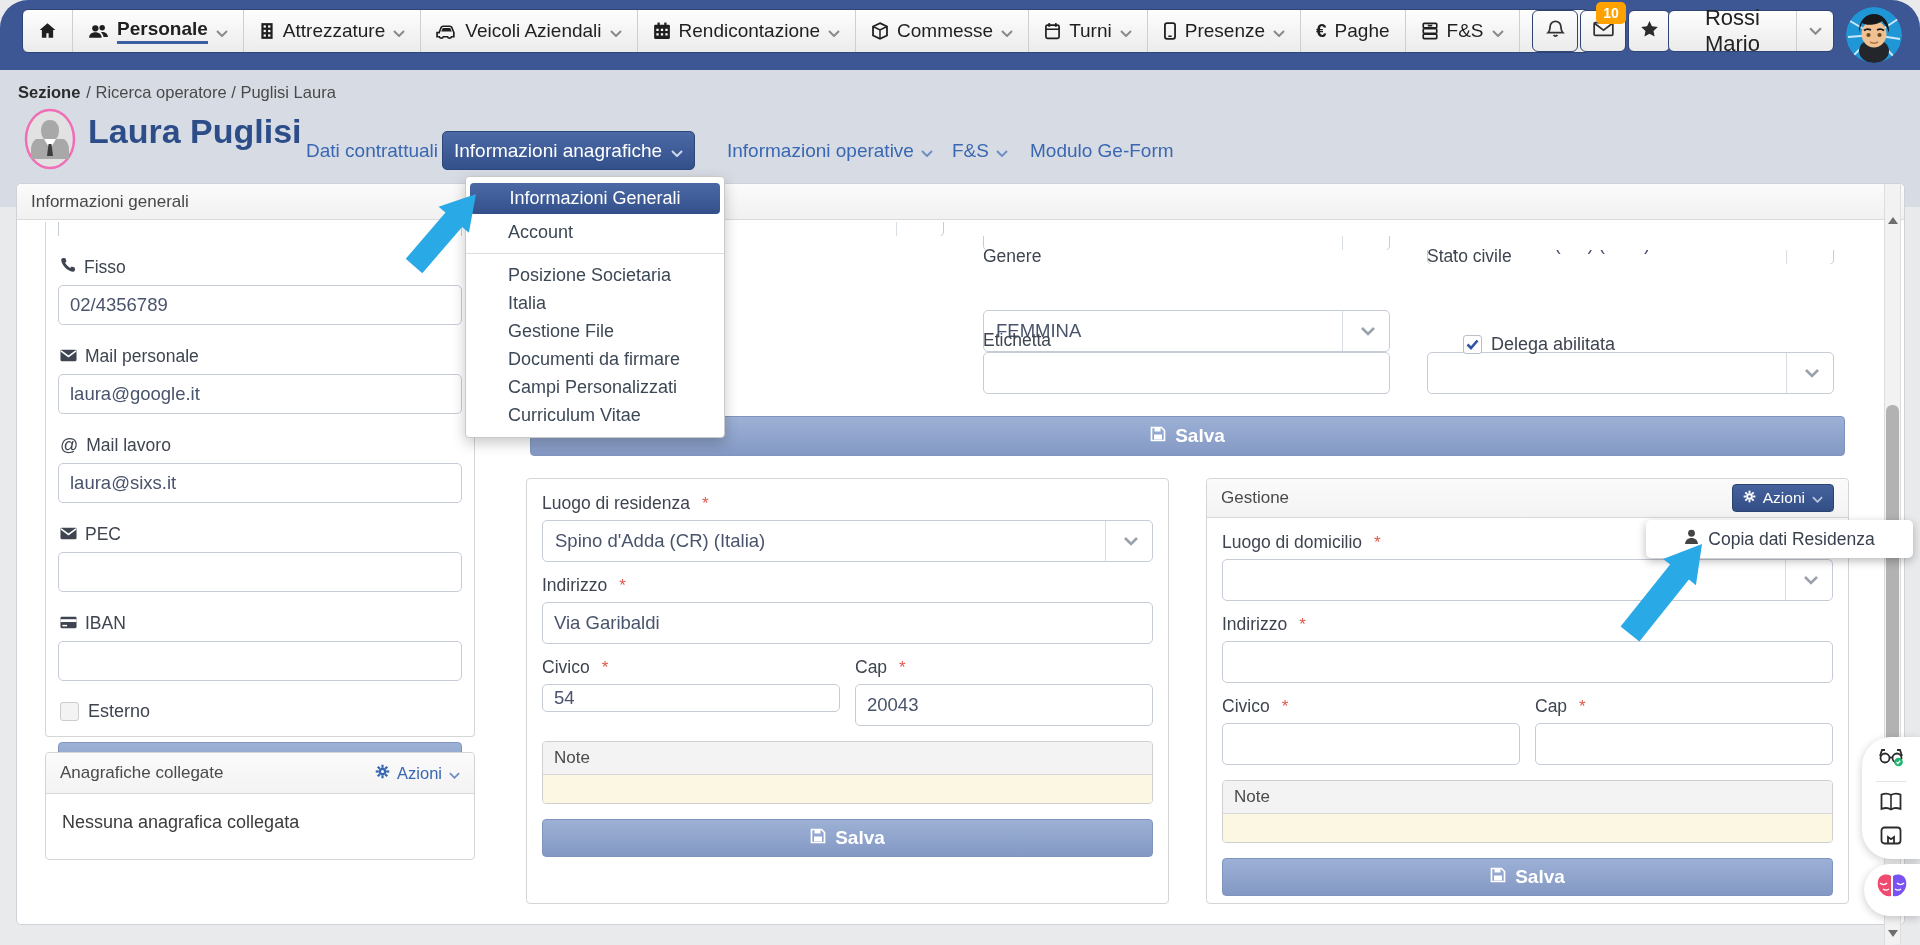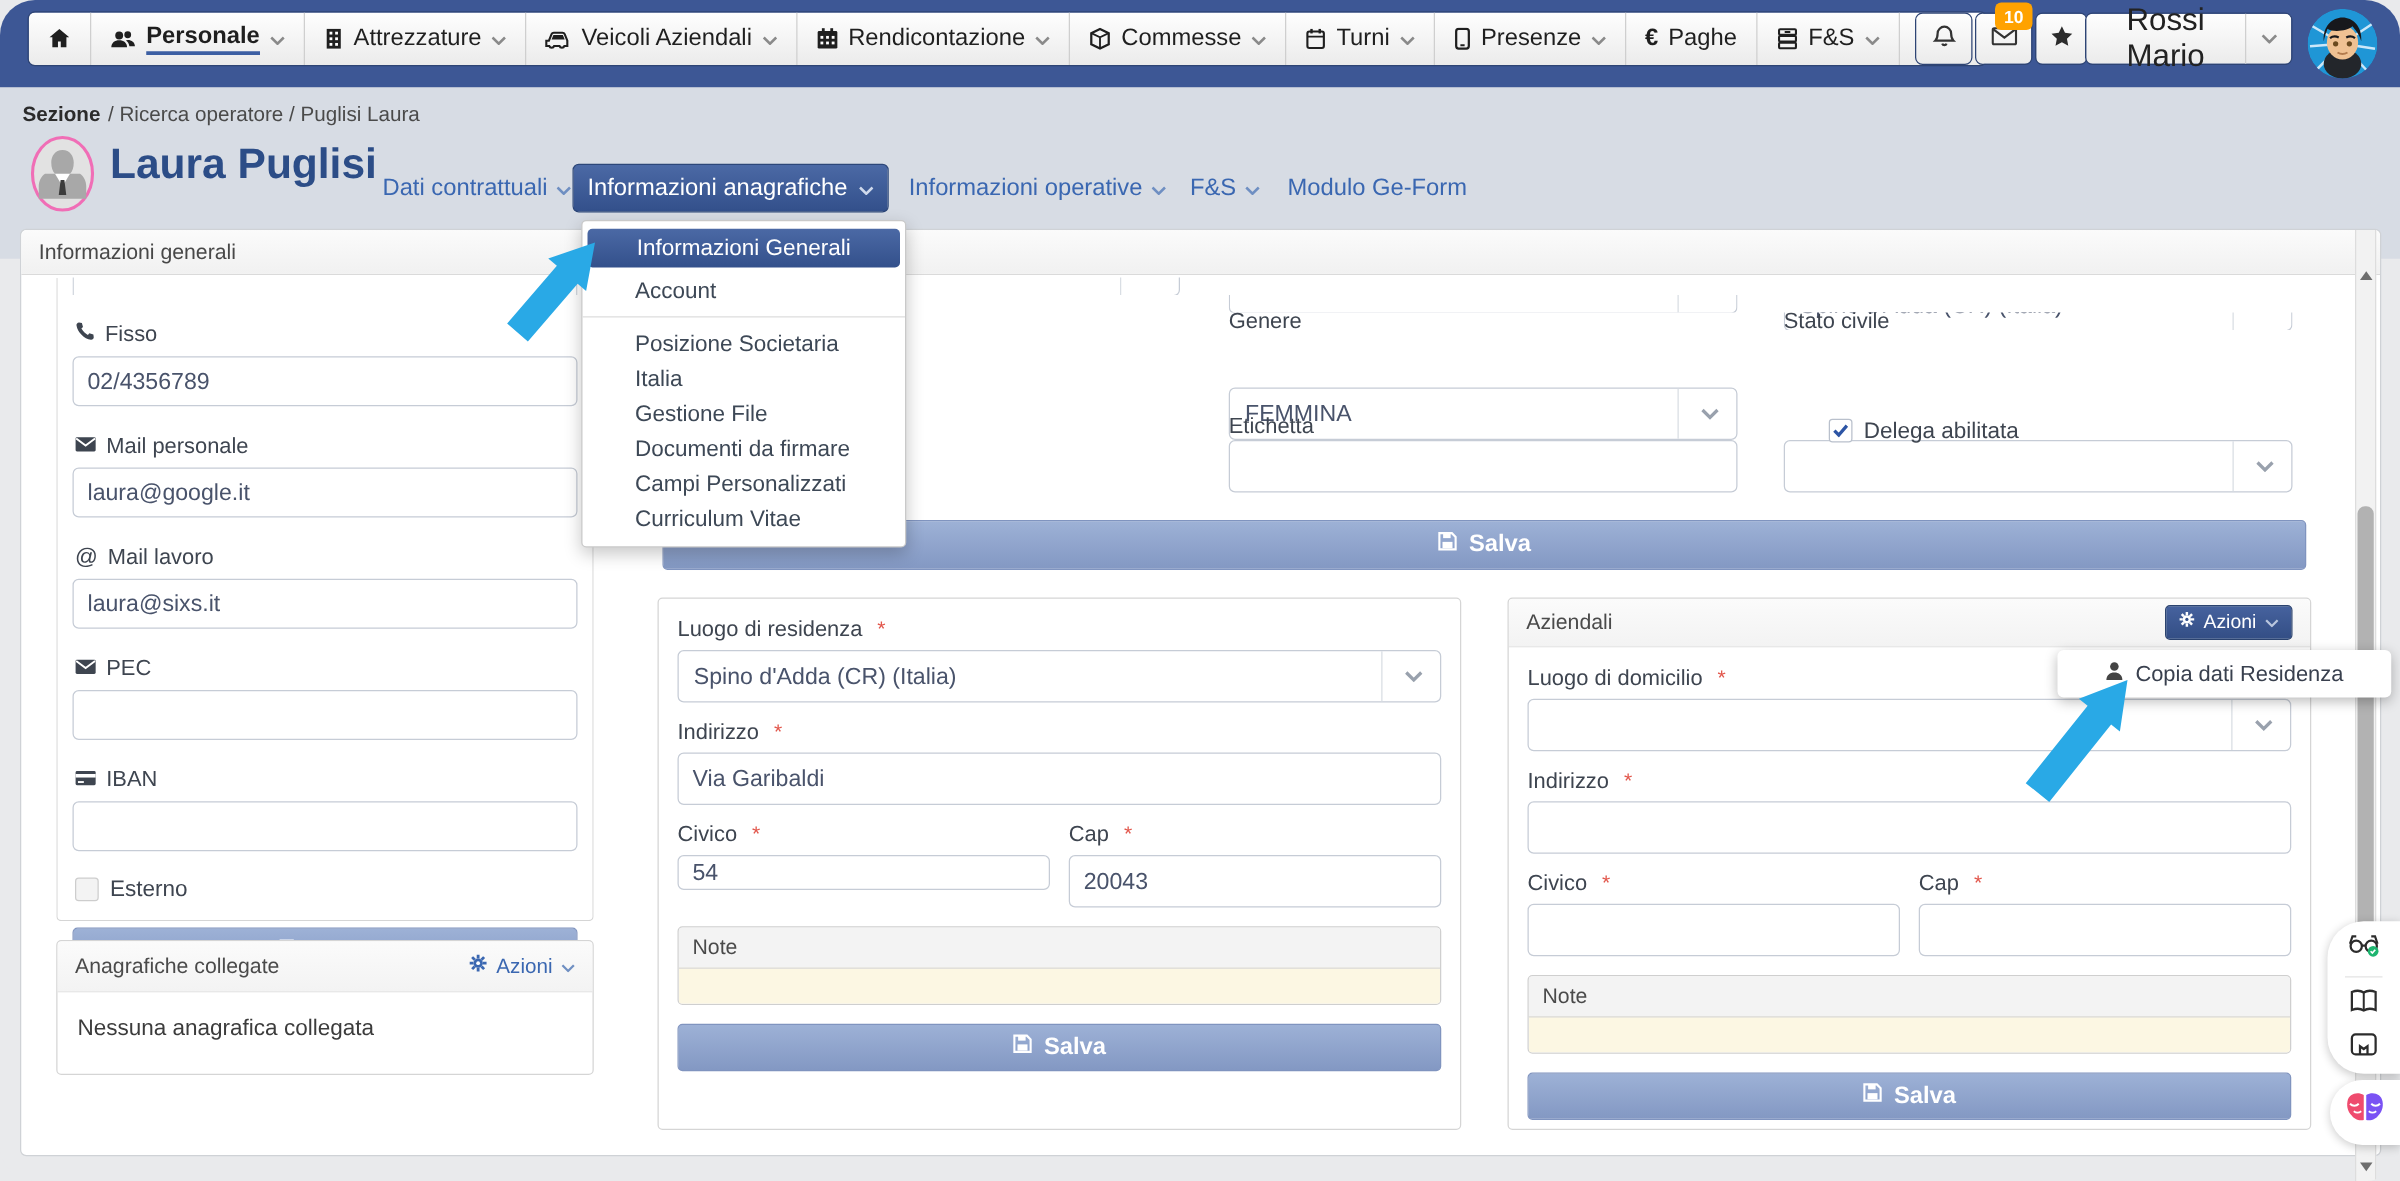--- a/index.html
+++ b/index.html
@@ -12,33 +12,33 @@
     background:linear-gradient(#fefefe,#ebebeb);border-radius:6px;border:1px solid #2e4474;overflow:hidden;}
   .nav-item{display:flex;align-items:center;gap:8px;padding:0 15px;font-size:19px;color:#1f1f1f;
     border-right:1px solid #cfcfcf;cursor:pointer;white-space:nowrap;}
   .nav-item:last-child{border-right:none;}
   .nav-item .ic{display:flex;align-items:center;}
   .nav-item.active .nav-lbl{font-weight:700;border-bottom:3px solid #3c5fa3;padding-bottom:1px;}
   .tb-btn{position:absolute;top:10px;height:40px;background:linear-gradient(#fefefe,#ebebeb);
     border:1px solid #2e4474;border-radius:6px;display:flex;align-items:center;justify-content:center;cursor:pointer;}
   .badge{position:absolute;left:1596px;top:2px;min-width:30px;height:22px;background:#ffa200;color:#fff;
     font-size:14px;font-weight:700;border-radius:5px;display:flex;align-items:center;justify-content:center;z-index:5;}
-  .tb-user{left:1668px;width:164px;font-size:25px;color:#222;justify-content:flex-start;padding:0;}
+  .tb-user{left:1668px;width:164px;font-size:22px;color:#222;justify-content:flex-start;padding:0;}
   .tb-user .u-lbl{flex:1;text-align:center;padding:0 10px;}
   .tb-user .u-chev{width:36px;height:100%;display:flex;align-items:center;justify-content:center;border-left:1px solid #cfcfcf;}
   .tb-avatar{position:absolute;left:1846px;top:7px;width:56px;height:56px;border-radius:50%;overflow:hidden;cursor:pointer;}
 
   
   .subhead{position:absolute;left:0;top:70px;width:1920px;height:137px;background:#d7dce4;}
   .breadcrumb{position:absolute;left:18px;top:13px;font-size:16.5px;color:#4a4a4a;}
   .breadcrumb b{color:#2b2b2b;font-weight:700;margin-right:6px;}
   .pf-avatar{position:absolute;left:24px;top:38px;width:52px;height:60px;}
   .pf-name{position:absolute;left:88px;top:42px;font-size:34px;font-weight:700;color:#2c4d87;}
   .tab-link{position:absolute;top:70px;font-size:19px;color:#3a67b1;display:flex;align-items:center;gap:7px;cursor:pointer;white-space:nowrap;}
-  .tab-active{position:absolute;left:458px;top:61px;width:253px;height:39px;border-radius:5px;
+  .tab-active{position:absolute;left:442px;top:61px;width:253px;height:39px;border-radius:5px;
     background:linear-gradient(#4b69a5,#33508b);color:#fff;font-size:19px;display:flex;align-items:center;justify-content:center;gap:9px;cursor:pointer;border:1px solid #2d4779;box-sizing:border-box;}
 
   
   .panel{position:absolute;left:16px;top:183px;width:1889px;height:742px;background:#fff;border:1px solid #cfd2d6;border-radius:5px;box-sizing:border-box;}
   .panel-hd{height:35px;background:linear-gradient(#fbfbfb,#f1f1f1);border-bottom:1px solid #dadada;
     border-radius:5px 5px 0 0;display:flex;align-items:center;padding:0 14px;font-size:17px;color:#484848;}
 
   
   .lbl{display:flex;align-items:center;gap:8px;font-size:17.5px;color:#3e4550;}
   .req{color:#e2574c;margin-left:4px;font-size:17px;}
@@ -536,21 +536,21 @@
               <rect x="4" y="8.5" width="8" height="5" fill="#fff"></rect>
               <rect x="4.5" y="1.5" width="6" height="4" fill="#fff"></rect>
             </svg></span>
         <span>Salva</span>
       </div>
     </div>
   </div>
 
   <div class="card" style="left:1206px;top:478px;width:643px;height:426px;">
     <div class="card-hd">
-      <span>Aziendali</span>
+      <span>Gestione</span>
       <span class="azioni-btn">
         <span><svg width="13" height="13" viewBox="0 0 20 20">
               <g stroke="#fff" stroke-width="3">
                 <line x1="10" y1="1" x2="10" y2="5"></line>
                 <line x1="10" y1="15" x2="10" y2="19"></line>
                 <line x1="1" y1="10" x2="5" y2="10"></line>
                 <line x1="15" y1="10" x2="19" y2="10"></line>
                 <line x1="3.6" y1="3.6" x2="6.4" y2="6.4"></line>
                 <line x1="13.6" y1="13.6" x2="16.4" y2="16.4"></line>
                 <line x1="3.6" y1="16.4" x2="6.4" y2="13.6"></line>

